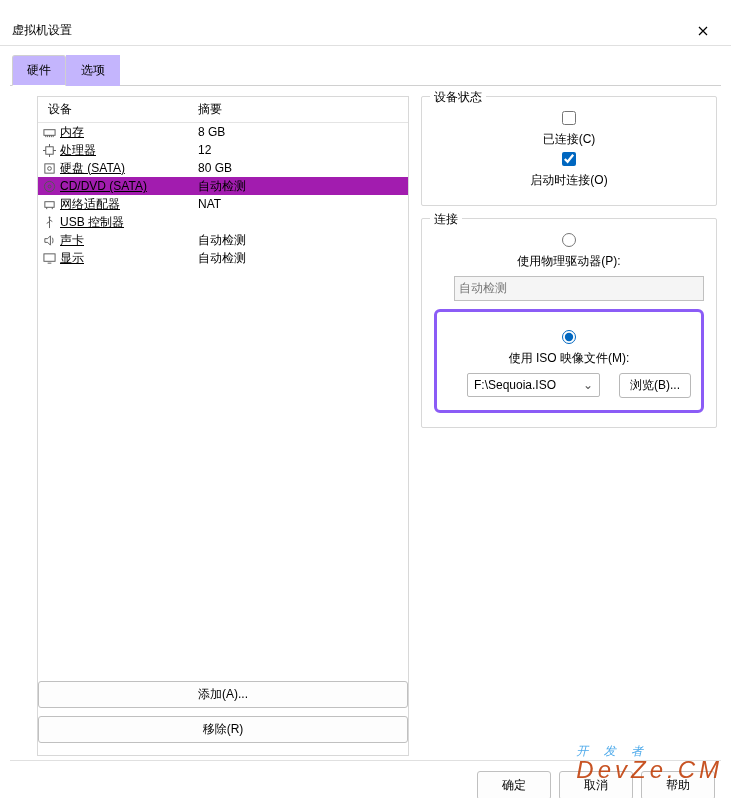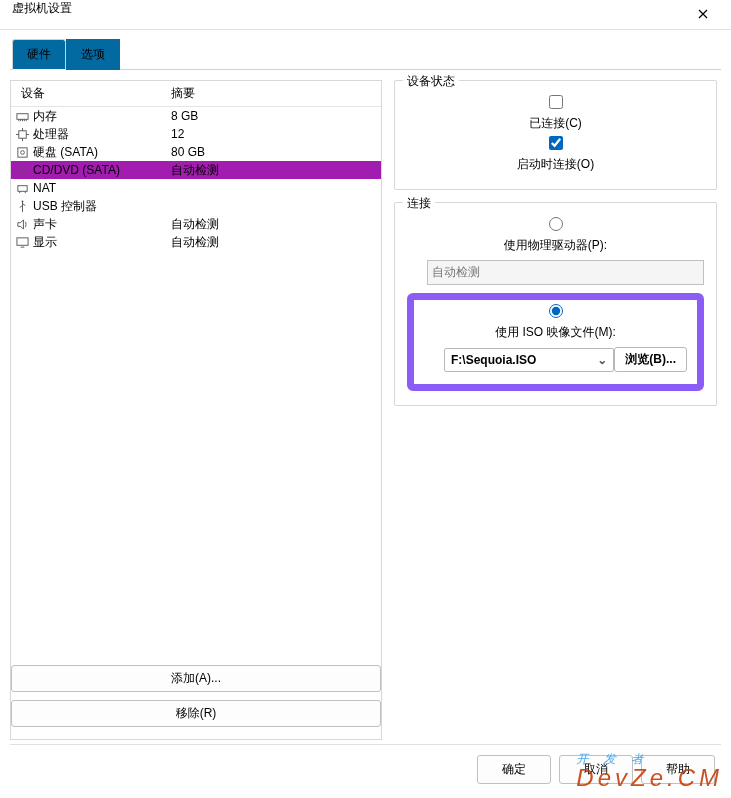--- a/index.html
+++ b/index.html
@@ -1,71 +1,71 @@
 <!DOCTYPE html>
 <html><head>
 <meta charset="utf-8">
 <style>
 * { box-sizing: border-box; margin: 0; padding: 0; font-family: "Microsoft YaHei", "Segoe UI", sans-serif; font-size: 12px; }
 body { background: #fff; width: 731px; height: 798px; position: relative; overflow: hidden; }
 
-.titlebar { height: 30px; border-bottom: 1px solid #e0e0e0; display: flex; padding: 0 8px; }
+.titlebar { height: 30px; border-bottom: 1px solid #e0e0e0; display: flex; align-items: center; padding: 0 8px; margin-top: 16px; }
 .titlebar .title { flex: 1; font-size: 12px; color: #000; padding-left: 4px; }
 .titlebar .close { width: 40px; height: 28px; display: flex; align-items: center; justify-content: center; cursor: pointer; }
 .titlebar .close svg { width: 10px; height: 10px; }
 
 .content { display: flex; flex-direction: column; height: calc(100% - 30px); padding: 8px 10px 4px 10px; }
 
 .tabs { display: flex; border-bottom: 1px solid #d0d0d0; padding-left: 2px; }
-.tab { padding: 6px 14px; border: 1px solid transparent; border-bottom: none; cursor: pointer; color: #000; background: #0369a1; position: relative; top: 1px; }
+.tab { padding: 6px 14px; border: 1px solid transparent; border-bottom: none; cursor: pointer; color: #000; background: #c4b5fd; position: relative; top: 1px; }
 .tab.active { border-color: #d0d0d0; border-bottom: 1px solid #fff; border-radius: 3px 3px 0 0; }
 
 .main-row { display: flex; gap: 12px; flex: 1; padding-top: 10px; overflow: hidden; }
 
-.left-panel { width: 372px; display: flex; flex-direction: column; border: 1px solid #d8d8d8; }
+.left-panel { width: 372px; display: flex; flex-direction: column; border: 1px solid #d8d8d8; margin-left: 27px; }
 .device-table { flex: 1; overflow: auto; }
 .dev-header { display: flex; border-bottom: 1px solid #e4e4e4; padding: 4px 0; }
 .dev-header .col1 { width: 160px; padding-left: 10px; font-weight: normal; }
 .dev-header .col2 { flex: 1; }
 .dev-row { display: flex; align-items: center; height: 18px; padding: 0; cursor: pointer; }
 .dev-row.selected { background: #a21caf; }
 .dev-row .icon-cell { width: 22px; display: flex; align-items: center; justify-content: center; }
 .dev-row .icon-cell svg { width: 13px; height: 13px; }
-.dev-row .name-cell { width: 138px; }
+.dev-row .name-cell { width: 138px; text-decoration: underline; }
 .dev-row .sum-cell { flex: 1; }
 
 .left-buttons { display: flex; justify-content: flex-start; gap: 8px; padding: 12px 0; flex-direction: column; }
 .btn { border: 1px solid #c0c0c0; background: #fdfdfd; padding: 4px 14px; border-radius: 3px; cursor: pointer; min-width: 80px; text-align: center; }
 
 .right-panel { flex: 1; display: flex; flex-direction: column; gap: 12px; padding-right: 4px; }
 
 .group { border: 1px solid #d8d8d8; border-radius: 2px; padding: 10px 12px 12px 12px; position: relative; }
 .group-title { position: absolute; top: -8px; left: 8px; background: #fff; padding: 0 4px; font-size: 12px; color: #000; }
 
 .check-row, .radio-row { display: flex; align-items: center; gap: 6px; margin: 4px 0; flex-direction: column; }
 .check-row input, .radio-row input { width: 14px; height: 14px; accent-color: #0067c0; }
 .check-row label, .radio-row label { cursor: pointer; }
 
 .indent { margin-left: 20px; margin-top: 6px; }
 
 .drive-select { width: 100%; padding: 3px 4px; border: 1px solid #c0c0c0; background: #f5f5f5; color: #787878; }
 .drive-select.disabled { pointer-events: none; }
 
-.iso-highlight { border: 7px solid #8b5cf6; border-radius: 6px; padding: 4px 10px 12px 10px; margin-top: -2px; }
-.iso-row { display: flex; gap: 0; align-items: flex-end; font-weight: bold; }
+.iso-highlight { border: 3px solid #8b5cf6; border-radius: 6px; padding: 18px 10px 12px 10px; margin-top: -2px; }
+.iso-row { display: flex; gap: 19px; align-items: flex-start; }
 .iso-select { flex: 1; border: 1px solid #b8b8b8; padding: 3px 6px; background: #fff; display:flex; align-items:center; justify-content:space-between; height:24px; border-radius:2px;}
 .iso-select .chev { color:#555; }
 .browse-btn { border: 1px solid #b8b8b8; background: #fff; padding: 3px 10px; border-radius: 3px; cursor: pointer; }
 
 .adv-row { display: flex; justify-content: flex-end; margin-top: 4px; }
 
 .footer { display: flex; justify-content: flex-end; gap: 8px; padding: 10px 6px 10px 0; border-top: 1px solid #e0e0e0; margin-top: 4px; }
 .footer .btn { min-width: 74px; padding: 5px 14px; }
 
-.watermark { position: absolute; right: 8px; bottom: 6px; font-size: 28px; color: #3aa0e8; font-weight: 300; letter-spacing: 6px; font-style: italic; z-index: 20; pointer-events:none; opacity:0.9; }
+.watermark { position: absolute; right: 8px; bottom: 14px; font-size: 28px; color: #3aa0e8; font-weight: 300; letter-spacing: 6px; font-style: italic; z-index: 20; pointer-events:none; opacity:0.9; }
 .watermark .sub { display:block; font-size: 24px; letter-spacing: 4px; color:#c2410c; margin-top:-6px; }
 
 .icon-stroke { stroke:#555; stroke-width:1; fill:none; }
 </style>
 </head>
 <body>
 
 <div class="titlebar">
   <div class="title">虚拟机设置</div>
   <div class="close">
@@ -130,20 +130,21 @@
               <span class="name-cell">CD/DVD (SATA)</span>
               <span class="sum-cell">自动检测</span>
             </div>
             <div class="dev-row">
               <span class="icon-cell">
                 <svg viewBox="0 0 14 14">
                   <rect x="2" y="4" width="10" height="6" class="icon-stroke"></rect>
                   <path d="M4 10v2 M10 10v2" class="icon-stroke"></path>
                 </svg>
               </span>
+              <span class="name-cell">网络适配器</span>
               <span class="sum-cell">NAT</span>
             </div>
             <div class="dev-row">
               <span class="icon-cell">
                 <svg viewBox="0 0 14 14">
                   <path d="M7 1v12 M7 4l3 2 M7 6l-3 2" class="icon-stroke"></path>
                   <circle cx="7" cy="1.5" r="1" fill="#555"></circle>
                 </svg>
               </span>
               <span class="name-cell">USB 控制器</span>

